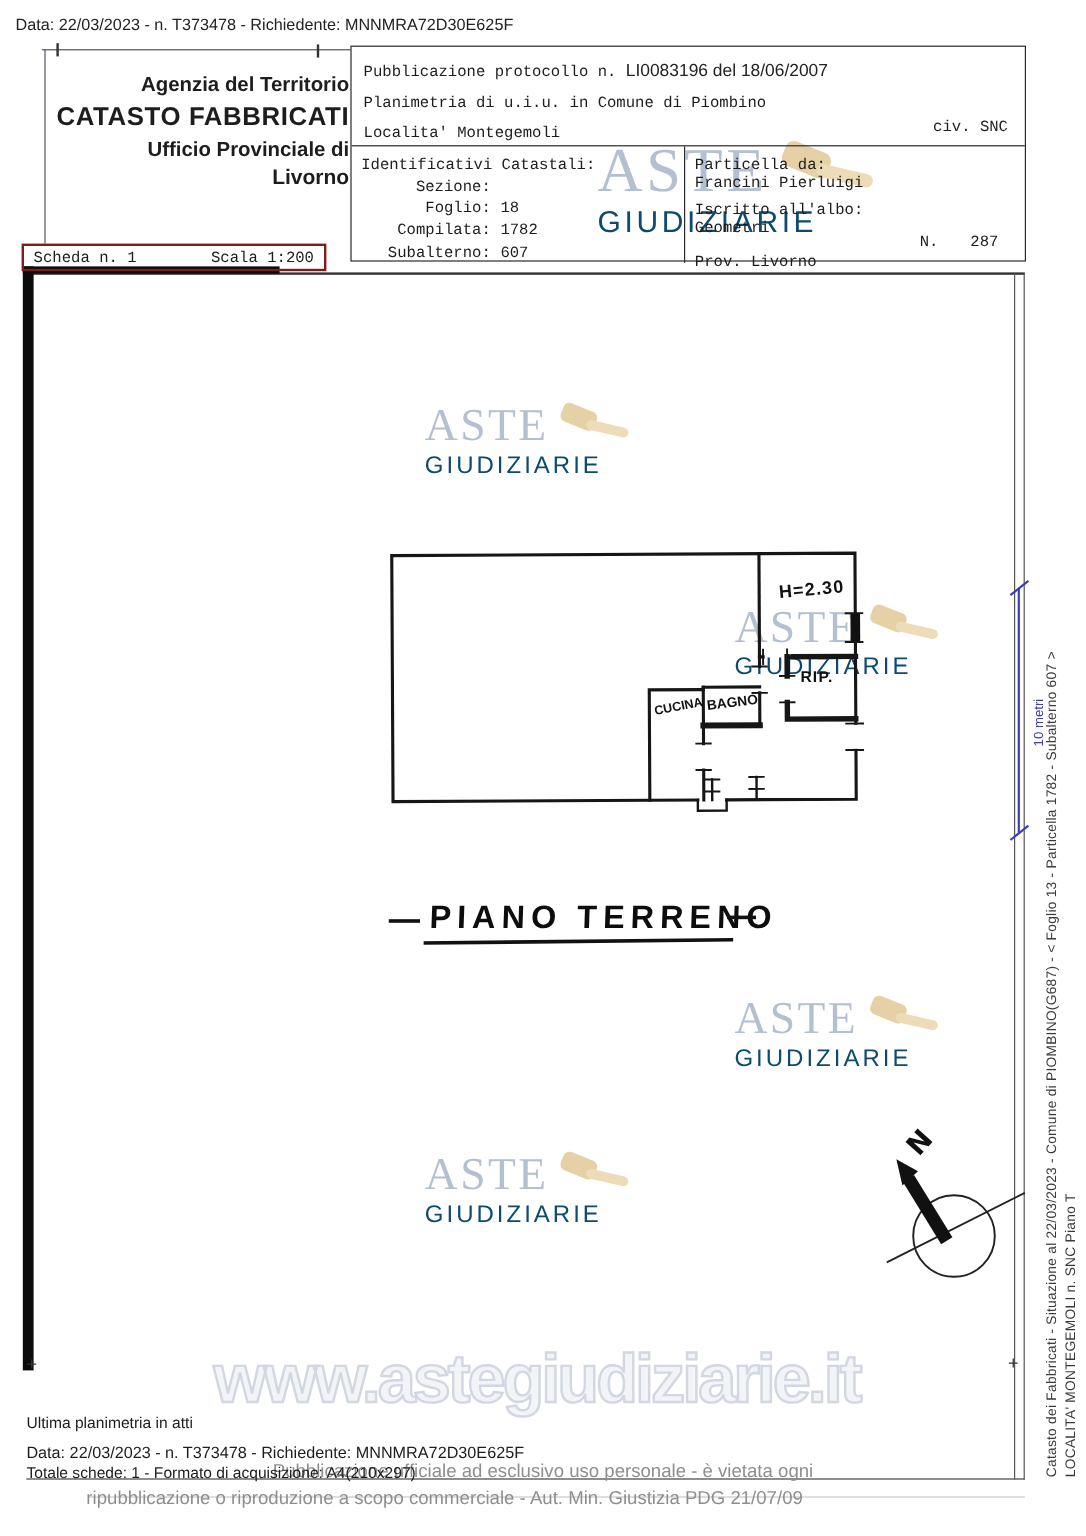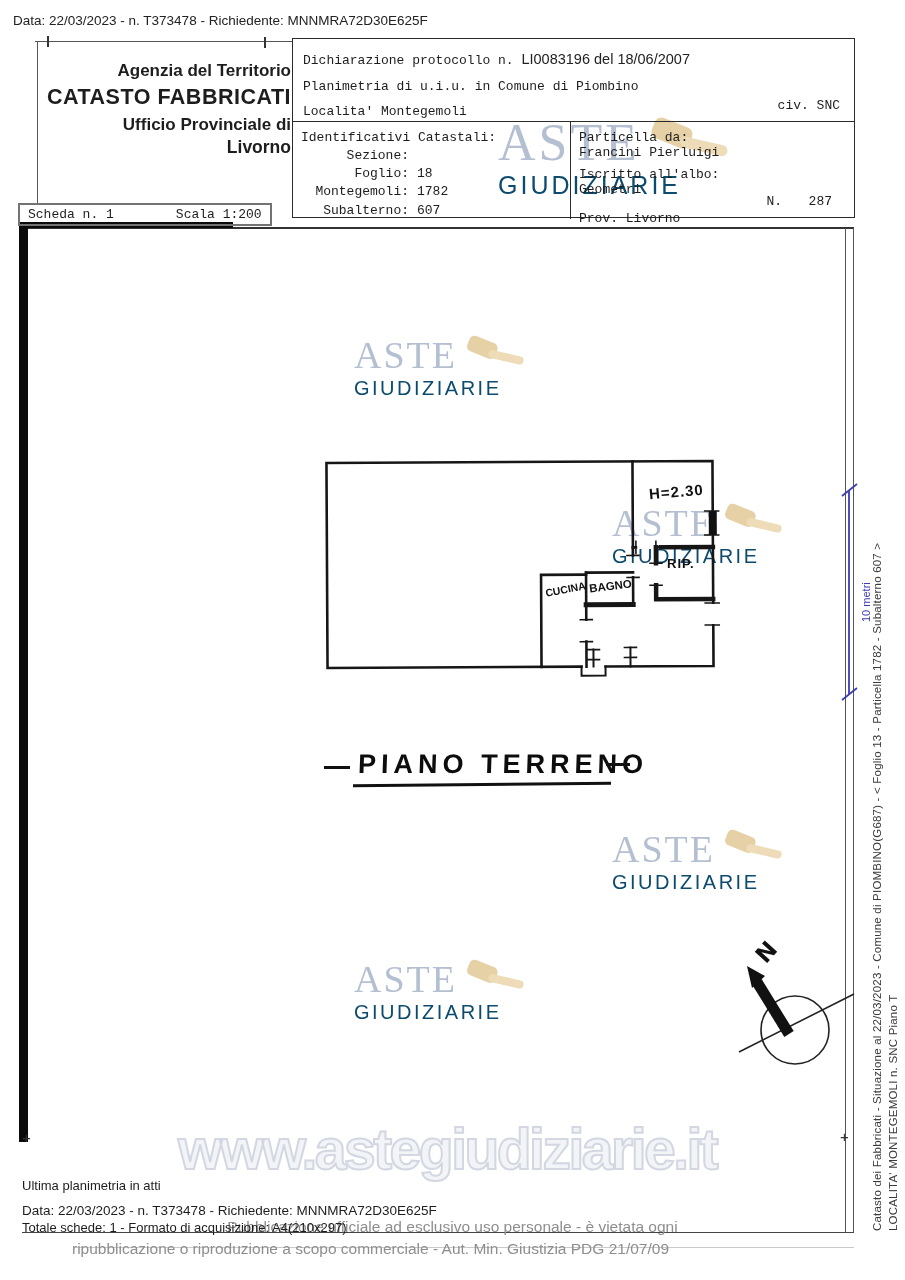--- a/index.html
+++ b/index.html
@@ -17,21 +17,21 @@
   
   .hdr-topline{left:35px;top:41px;width:257px;height:0;border-top:1.2px solid #555;}
   .hdr-leftline{left:37px;top:41px;width:0;height:162px;border-left:1.2px solid #556;}
   .tick{background:#333;}
   .agency{left:35px;top:54px;width:256px;text-align:right;line-height:1.25;}
   .agency .a1{font-size:17px;font-weight:700;margin-top:6px;}
   .agency .a2{font-size:21.5px;font-weight:700;letter-spacing:.5px;margin-top:3px;}
   .agency .a3{font-size:17px;font-weight:700;margin-top:3px;}
   .agency .a4{font-size:17.5px;font-weight:600;margin-top:2px;}
   .scheda-box{
-    left:18px;top:203px;width:254px;height:23px;border:2px solid #737373;
+    left:18px;top:203px;width:254px;height:23px;border:2px solid #7f1d1d;
     box-sizing:border-box;font-size:13px;display:flex;align-items:center;
     background:transparent;z-index:3;
   }
   .scheda-box .lbl{margin-left:8px;}
   .scheda-box .scl{margin-left:62px;}
 
   .decl-box{
     left:292px;top:38px;width:563px;height:180px;border:1.5px solid #2a2a2a;
     box-sizing:border-box;z-index:3;background:transparent;
   }
@@ -140,38 +140,38 @@
       <rect x="6" y="8" width="40" height="22" rx="7" fill="#e6d1a6" transform="rotate(22 26 19)"></rect>
       <rect x="34" y="27" width="48" height="11" rx="5.5" fill="#eedcb8" transform="rotate(13 58 32)"></rect>
     </svg>
   </div>
   <div class="wm-giud">GIUDIZIARIE</div>
 </div>
 
 <div class="abs decl-box mono">
   <div class="decl-top">
     <div class="decl-line">
-      <span>Dichiarazione protocollo n.</span>
+      <span>Pubblicazione protocollo n.</span>
       <span class="val">LI0083196 del 18/06/2007</span>
     </div>
     <div class="decl-line">Planimetria di u.i.u. in Comune di Piombino</div>
     <div class="decl-line">Localita' Montegemoli</div>
     <div class="civ">civ. SNC</div>
   </div>
   <div class="decl-bottom">
     <div class="ident-box">
       <div class="ident-title">Identificativi Catastali:</div>
       <div class="ident-row">
         <span class="rl">Sezione:</span><span class="rv"></span>
       </div>
       <div class="ident-row">
         <span class="rl">Foglio:</span><span class="rv">18</span>
       </div>
       <div class="ident-row">
-        <span class="rl">Montegemoli:</span><span class="rv">1782</span>
+        <span class="rl">Compilata:</span><span class="rv">1782</span>
       </div>
       <div class="ident-row">
         <span class="rl">Subalterno:</span><span class="rv">607</span>
       </div>
     </div>
     <div class="comp-box">
       <div>Particella da:</div>
       <div>Francini Pierluigi</div>
       <div class="comp-gap"></div>
       <div>Iscritto all'albo:</div>

